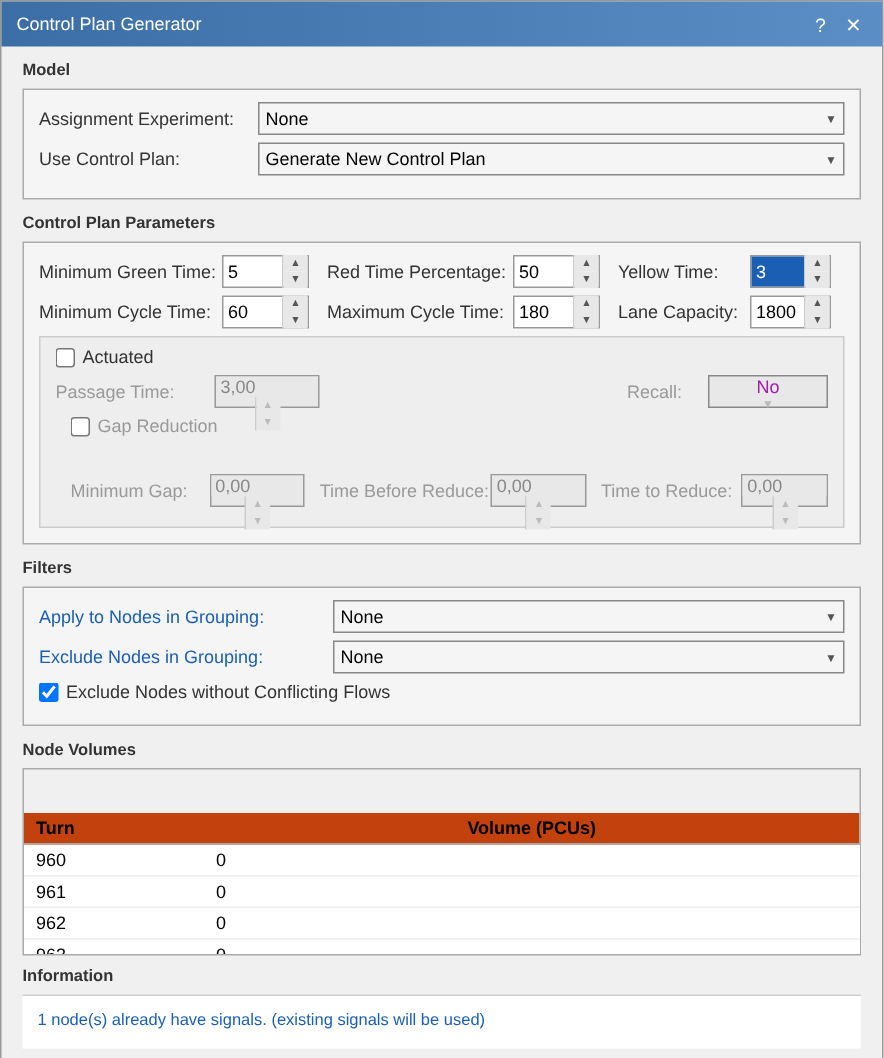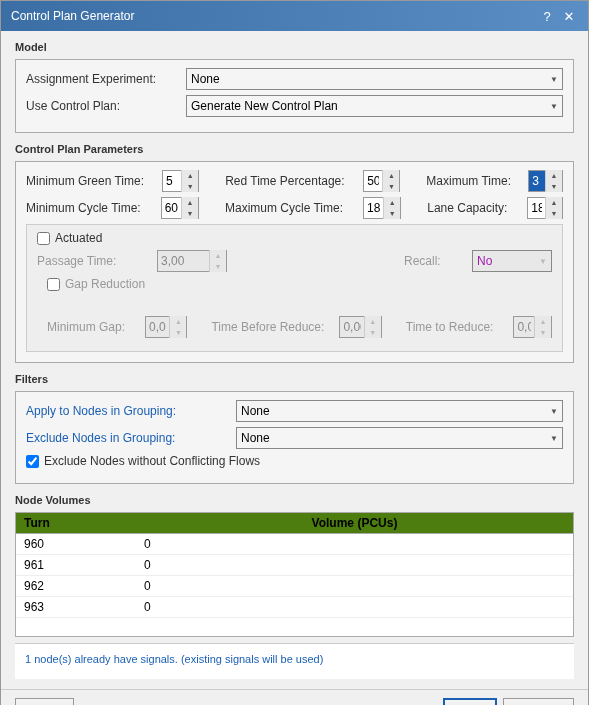--- a/index.html
+++ b/index.html
@@ -59,21 +59,21 @@
     .group-box {
       border: 1px solid #aaa;
       padding: 8px 10px 10px 10px;
       margin-bottom: 8px;
       background: #f5f5f5;
     }
     .form-row {
       display: flex;
       align-items: center;
       margin-bottom: 5px;
-      gap: 20px;
+      gap: 6px;
     }
     .form-label {
       color: #333;
       white-space: nowrap;
     }
     .form-label.blue {
       color: #1a5fb4;
     }
     .spin-input {
       display: flex;
@@ -135,20 +135,21 @@
       gap: 5px;
       margin-bottom: 5px;
     }
     .checkbox-row input[type=checkbox] {
       width: 13px;
       height: 13px;
     }
     .disabled-field {
       background: #e8e8e8;
       color: #888;
+      flex-direction: column;
     }
     .disabled-label {
       color: #999;
     }
     .actuated-section {
       border: 1px solid #ccc;
       padding: 6px 10px 8px;
       background: #eeeeee;
       margin-top: 4px;
     }
@@ -189,23 +190,24 @@
     }
     .table-scroll-wrapper {
       border: 1px solid #aaa;
       height: 125px;
       overflow: hidden;
       display: flex;
       flex-direction: column;
     }
     .table-header-row {
       display: flex;
-      background: #4d7c0f;
+      background: #c2410c;
       border-bottom: 1px solid #aaa;
       padding: 3px 0;
+      margin-top: 29px;
     }
     .table-header-cell {
       font-weight: bold;
       padding: 0 8px;
       font-size: 12px;
     }
     .table-body {
       overflow-y: scroll;
       flex: 1;
       background: white;
@@ -265,21 +267,21 @@
           </div>
         </div>
         <span class="form-label" style="width:118px; margin-left:6px;text-align:right;">Red Time Percentage:</span>
         <div class="spin-input" style="width:58px;">
           <input type="text" value="50" style="">
           <div class="spin-arrows">
             <button class="spin-arrow">▲</button>
             <button class="spin-arrow">▼</button>
           </div>
         </div>
-        <span class="form-label" style="margin-left:6px; width:82px;">Maximum Time:</span>
+        <span class="form-label" style="margin-left:6px; width:82px;">Yellow Time:</span>
         <div class="spin-input" style="width:54px;">
           <input type="text" class="highlighted" value="3" style="">
           <div class="spin-arrows">
             <button class="spin-arrow">▲</button>
             <button class="spin-arrow">▼</button>
           </div>
         </div>
       </div>
 
       <div class="form-row">
@@ -405,20 +407,21 @@
           <div class="table-data-cell" style="width:120px;">962</div>
           <div class="table-data-cell" style="flex:1;">0</div>
         </div>
         <div class="table-data-row">
           <div class="table-data-cell" style="width:120px;">963</div>
           <div class="table-data-cell" style="flex:1;">0</div>
         </div>
       </div>
     </div>
 
+    <div class="section-label" style="margin-top:8px;">Information</div>
     <div class="info-box">
       <span class="info-text">1 node(s) already have signals. (existing signals will be used)</span>
     </div>
 
   </div>
 
   <div class="footer-buttons">
     <div class="footer-left">
       <button class="btn">Help</button>
     </div>

